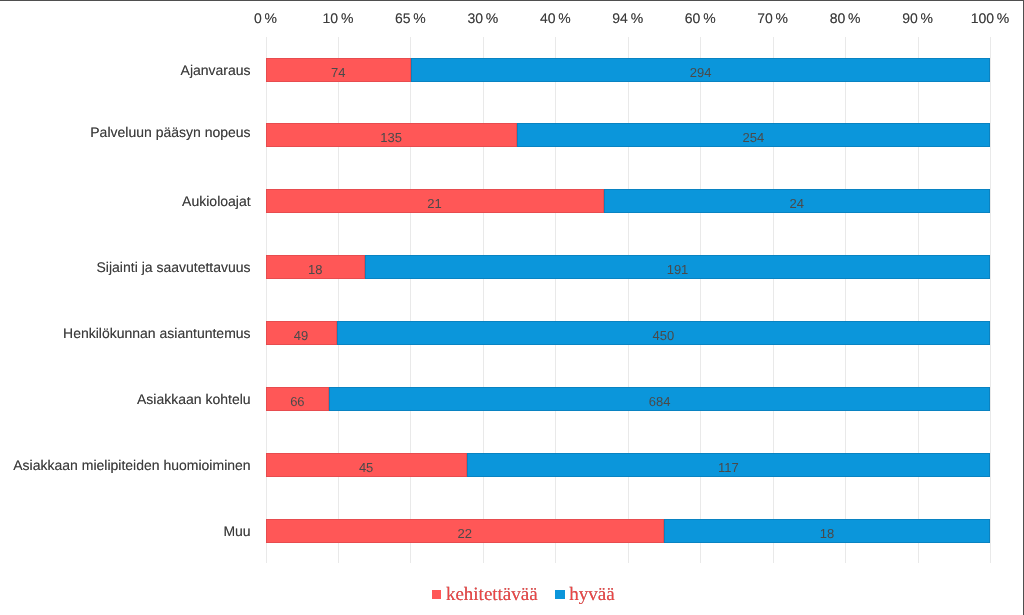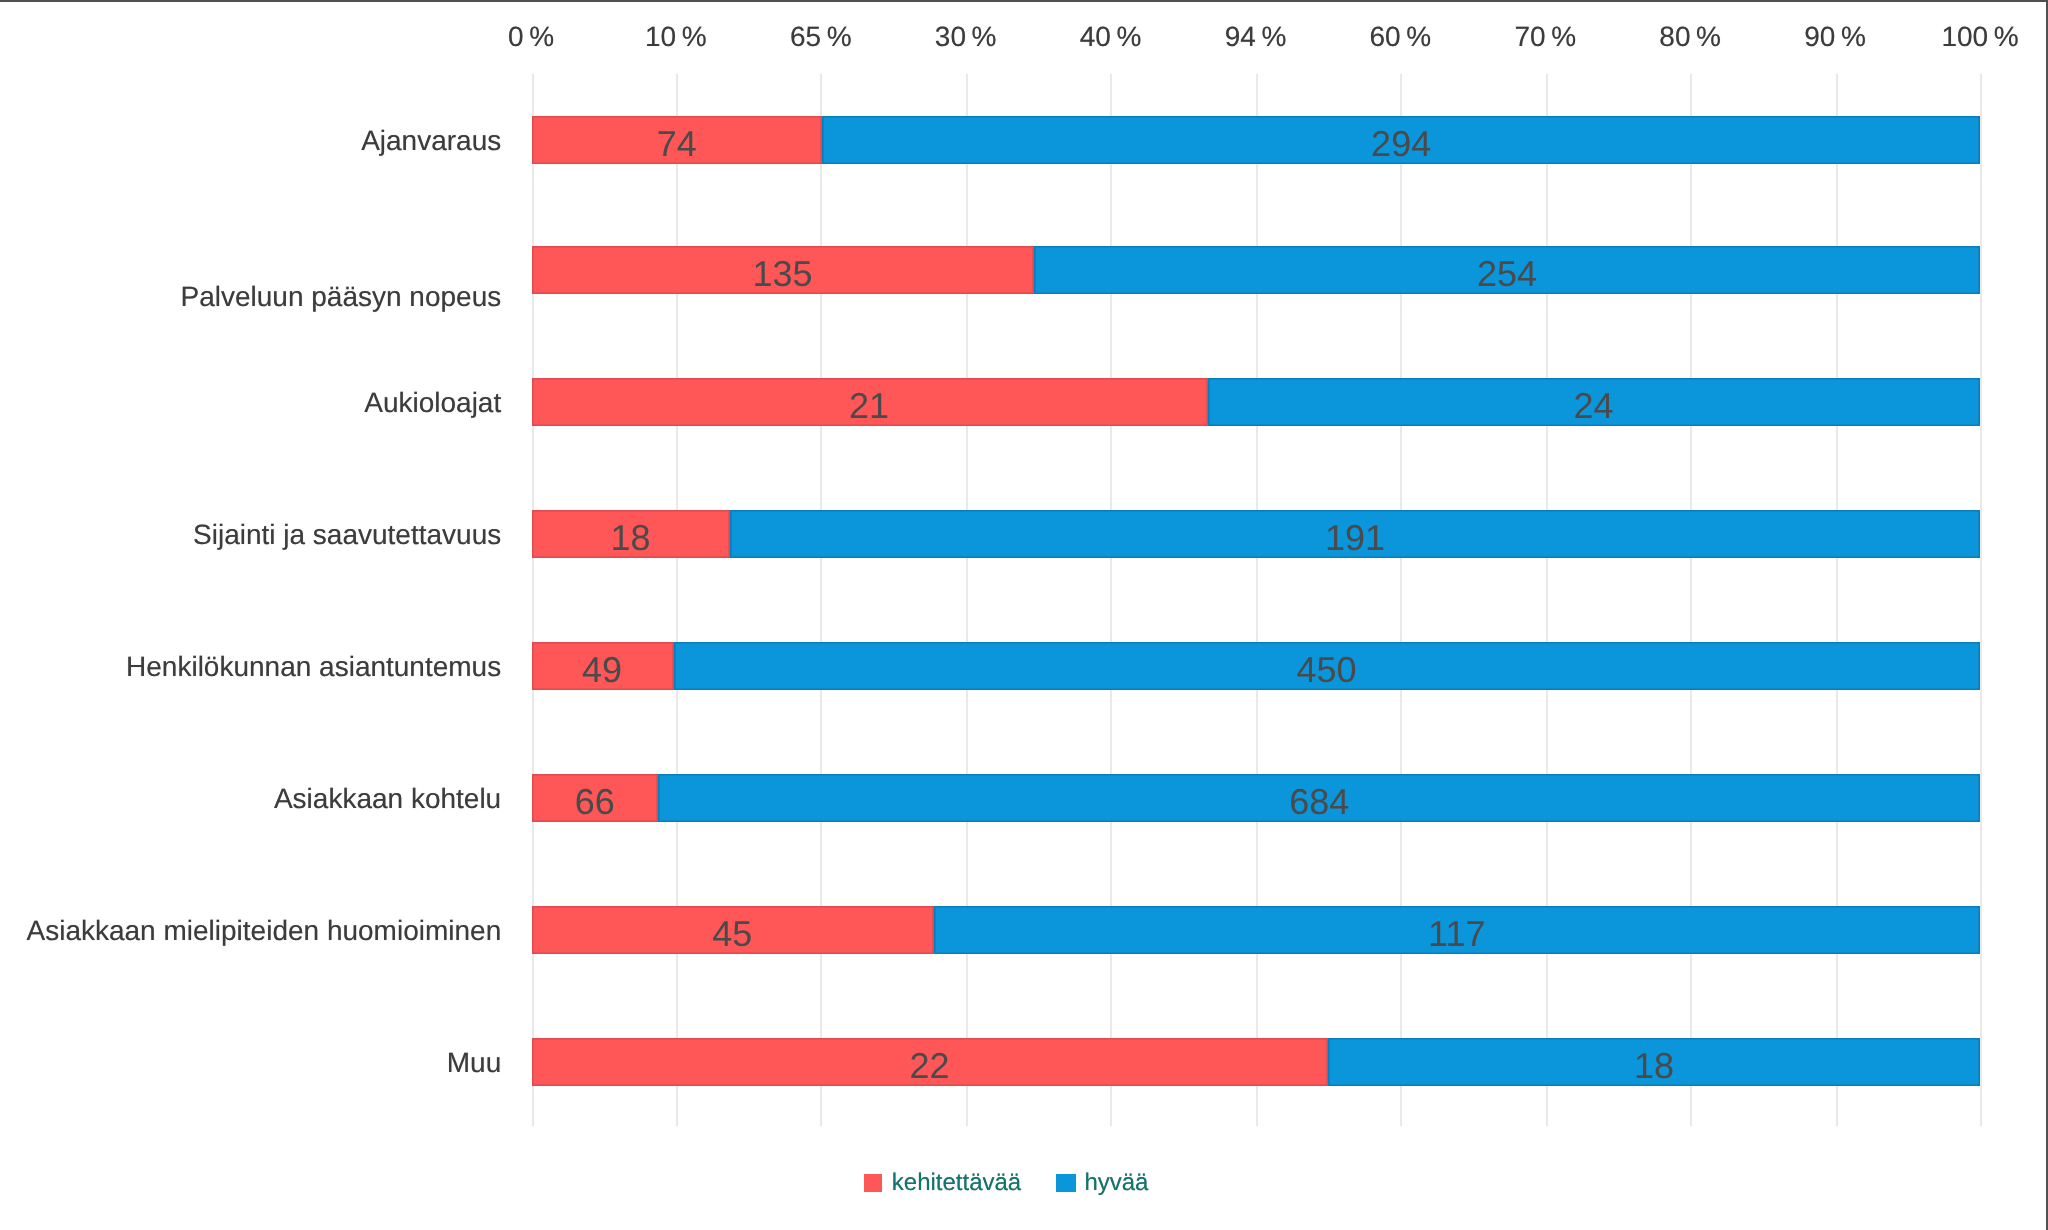--- a/index.html
+++ b/index.html
@@ -12,28 +12,28 @@
   .gridline{position:absolute;top:0;width:1px;height:526.9px;background:#e9e9e9;}
   .tick-label{position:absolute;top:9.5px;font-size:14px;color:#3c3c3c;
               white-space:nowrap;transform:translateX(-50%);
               text-shadow:0 0 .35px rgba(60,60,60,.55);}
   .cat-label{position:absolute;right:773.4px;font-size:14px;color:#3c3c3c;
              white-space:nowrap;text-align:left;transform:translateY(-50%);
              text-shadow:0 0 .35px rgba(60,60,60,.55);}
   .bar{position:absolute;height:24px;}
   .bar.kehitettavaa{background:#ff5757;box-shadow:inset 0 0 0 .8px #e04a4e;}
   .bar.hyvaa{background:#0b96db;box-shadow:inset 0 0 0 .8px #0a7eba;}
-  .bar-label{position:absolute;font-size:18px;color:#4a4a4a;line-height:1;
+  .bar-label{position:absolute;font-size:13px;color:#4a4a4a;line-height:1;
              padding-top:4px;transform:translate(-50%,-50%);white-space:nowrap;}
   .legend{position:absolute;left:431.9px;top:585px;display:flex;align-items:center;gap:17.6px;}
   .legend-item{display:flex;align-items:center;gap:4.5px;}
   .legend-swatch{width:9.5px;height:9px;display:block;}
   .legend-swatch.kehitettavaa{background:#ff5757;}
   .legend-swatch.hyvaa{background:#0b96db;}
-  .legend-label{font-size:12px;color:#0f766e;line-height:1;text-shadow:0 0 .35px rgba(60,60,60,.55);}
+  .legend-label{font-size:19px;color:#ef4444;line-height:1;text-shadow:0 0 .35px rgba(60,60,60,.55);font-family:Liberation Serif, serif;}
   .frame-top{position:absolute;left:0;top:0;width:1024px;height:1px;background:#4f4f4f;}
   .frame-right{position:absolute;right:0;top:0;width:1px;height:615px;background:#4f4f4f;}
 </style>
 </head>
 <body>
 
 <div id="chart">
   <div class="plot">
     <div class="gridline" style="left:0.00px"></div>
     <div class="gridline" style="left:72.45px"></div>
@@ -55,21 +55,21 @@
     <span class="tick-label" style="left:555.30px">40 %</span>
     <span class="tick-label" style="left:627.75px">94 %</span>
     <span class="tick-label" style="left:700.20px">60 %</span>
     <span class="tick-label" style="left:772.65px">70 %</span>
     <span class="tick-label" style="left:845.10px">80 %</span>
     <span class="tick-label" style="left:917.55px">90 %</span>
     <span class="tick-label" style="left:990.00px">100 %</span>
   </div>
   <div>
     <span class="cat-label" style="top:69.53px">Ajanvaraus</span>
-    <span class="cat-label" style="top:148px">Palveluun pääsyn nopeus</span>
+    <span class="cat-label" style="top:132px">Palveluun pääsyn nopeus</span>
     <span class="cat-label" style="top:201.26px">Aukioloajat</span>
     <span class="cat-label" style="top:267.12px">Sijainti ja saavutettavuus</span>
     <span class="cat-label" style="top:332.98px">Henkilökunnan asiantuntemus</span>
     <span class="cat-label" style="top:398.84px">Asiakkaan kohtelu</span>
     <span class="cat-label" style="top:464.71px">Asiakkaan mielipiteiden huomioiminen</span>
     <span class="cat-label" style="top:530.57px">Muu</span>
   </div>
   <div>
     <div>
       <div class="bar kehitettavaa" style="left: 265.5px; top: 57.53px; width: 145.69px; background-color: rgb(255, 87, 87);"></div>

